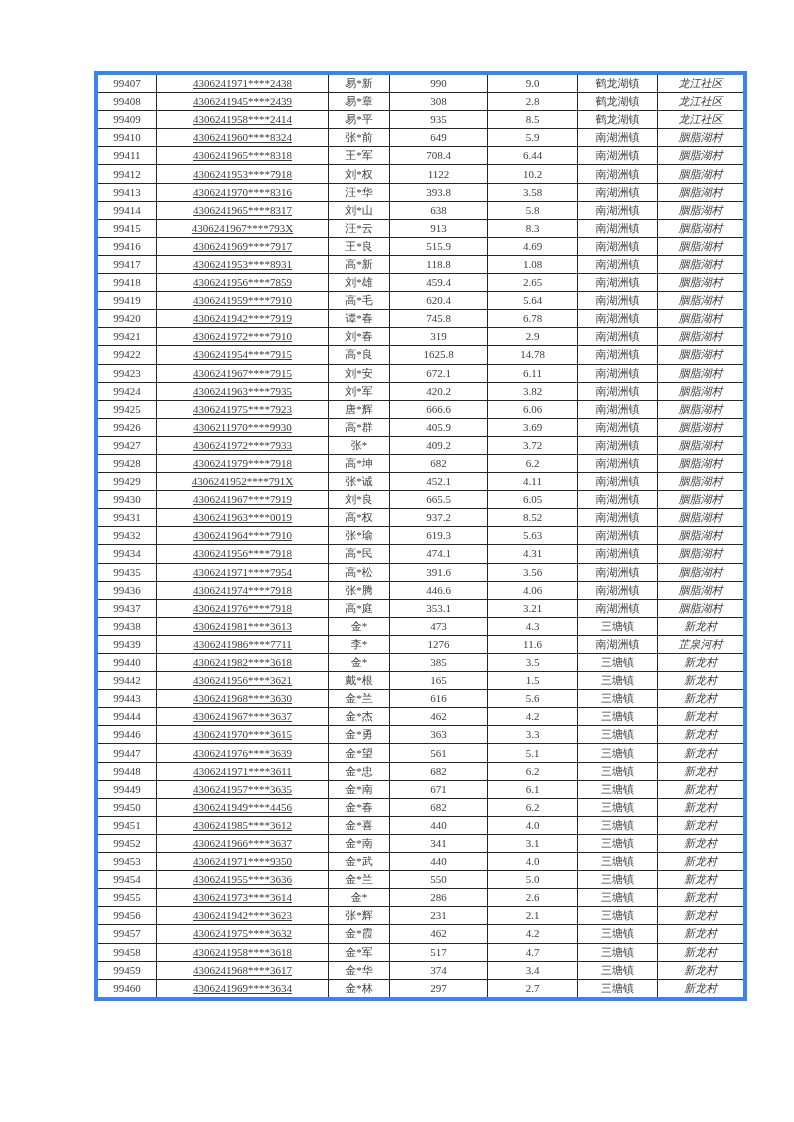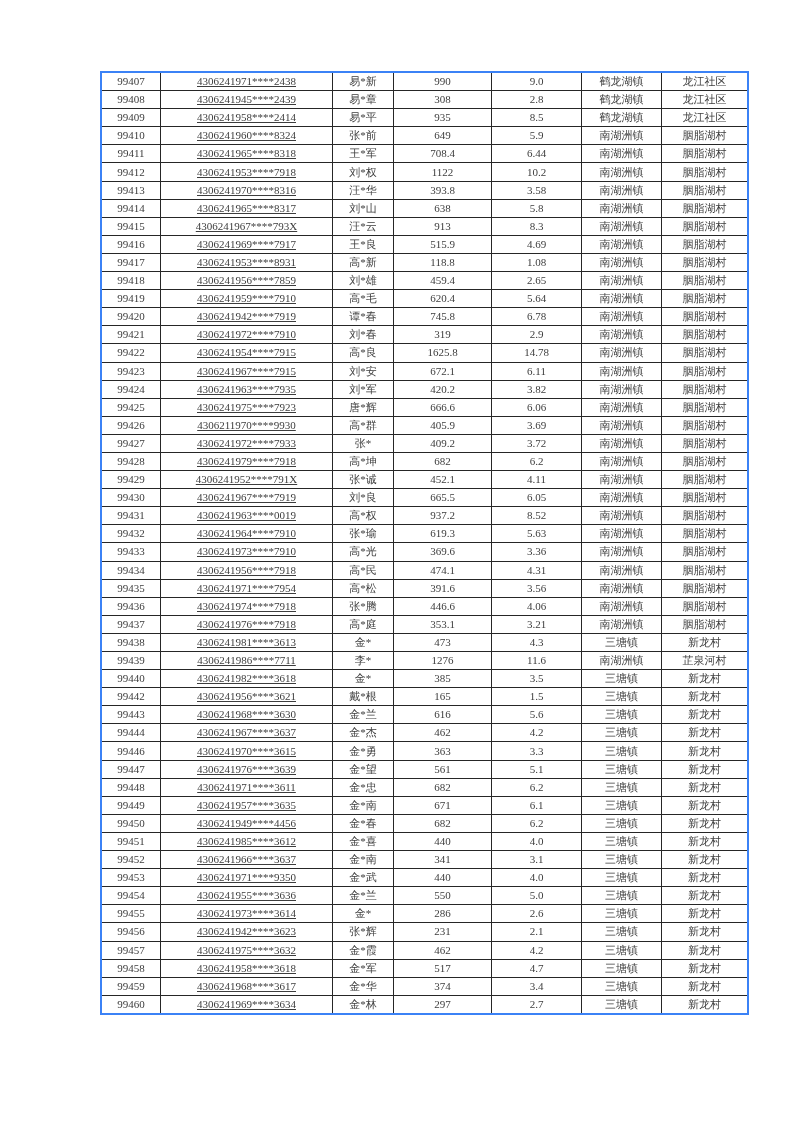--- a/index.html
+++ b/index.html
@@ -10,47 +10,47 @@
   .page {
     position: relative;
     width: 794px;
     height: 1122px;
     background: #ffffff;
     overflow: hidden;
     font-family: "Liberation Serif", "DejaVu Serif", serif;
   }
   table.data-table {
     position: absolute;
-    left: 100px;
+    left: 94px;
     top: 71px;
     width: 627px;
     border-collapse: collapse;
     table-layout: fixed;
-    border: 2px solid #3b82f6;
+    border: 4px solid #3b82f6;
   }
   table.data-table td {
     border: 1px solid #262626;
     height: 17.1px;
     padding: 0 2px;
     font-size: 11px;
     line-height: 1;
     color: #3d3d3d;
     text-align: center;
     vertical-align: middle;
     white-space: nowrap;
     overflow: hidden;
   }
   
   table.data-table td:nth-child(1) { width: 54px;  }
   table.data-table td:nth-child(2) { width: 167px; text-decoration: underline; }
   table.data-table td:nth-child(3) { width: 56px;  }
   table.data-table td:nth-child(4) { width: 93px;  }
   table.data-table td:nth-child(5) { width: 85px;  }
   table.data-table td:nth-child(6) { width: 75px;  }
-  table.data-table td:nth-child(7) { width: 81px;  }
+  table.data-table td:nth-child(7) { width: 81px; font-style: italic;  }
 </style>
 </head>
 <body>
 
 <div class="page">
   <table class="data-table">
     <tbody id="table-body">
         <tr>
           <td>99407</td>
           <td>4306241971****2438</td>
@@ -279,29 +279,20 @@
         <tr>
           <td>99432</td>
           <td>4306241964****7910</td>
           <td>张*瑜</td>
           <td>619.3</td>
           <td>5.63</td>
           <td>南湖洲镇</td>
           <td>胭脂湖村</td>
         </tr>
         <tr>
-          <td>99433</td>
-          <td>4306241973****7910</td>
-          <td>高*光</td>
-          <td>369.6</td>
-          <td>3.36</td>
-          <td>南湖洲镇</td>
-          <td>胭脂湖村</td>
-        </tr>
-        <tr>
           <td>99434</td>
           <td>4306241956****7918</td>
           <td>高*民</td>
           <td>474.1</td>
           <td>4.31</td>
           <td>南湖洲镇</td>
           <td>胭脂湖村</td>
         </tr>
         <tr>
           <td>99435</td>

